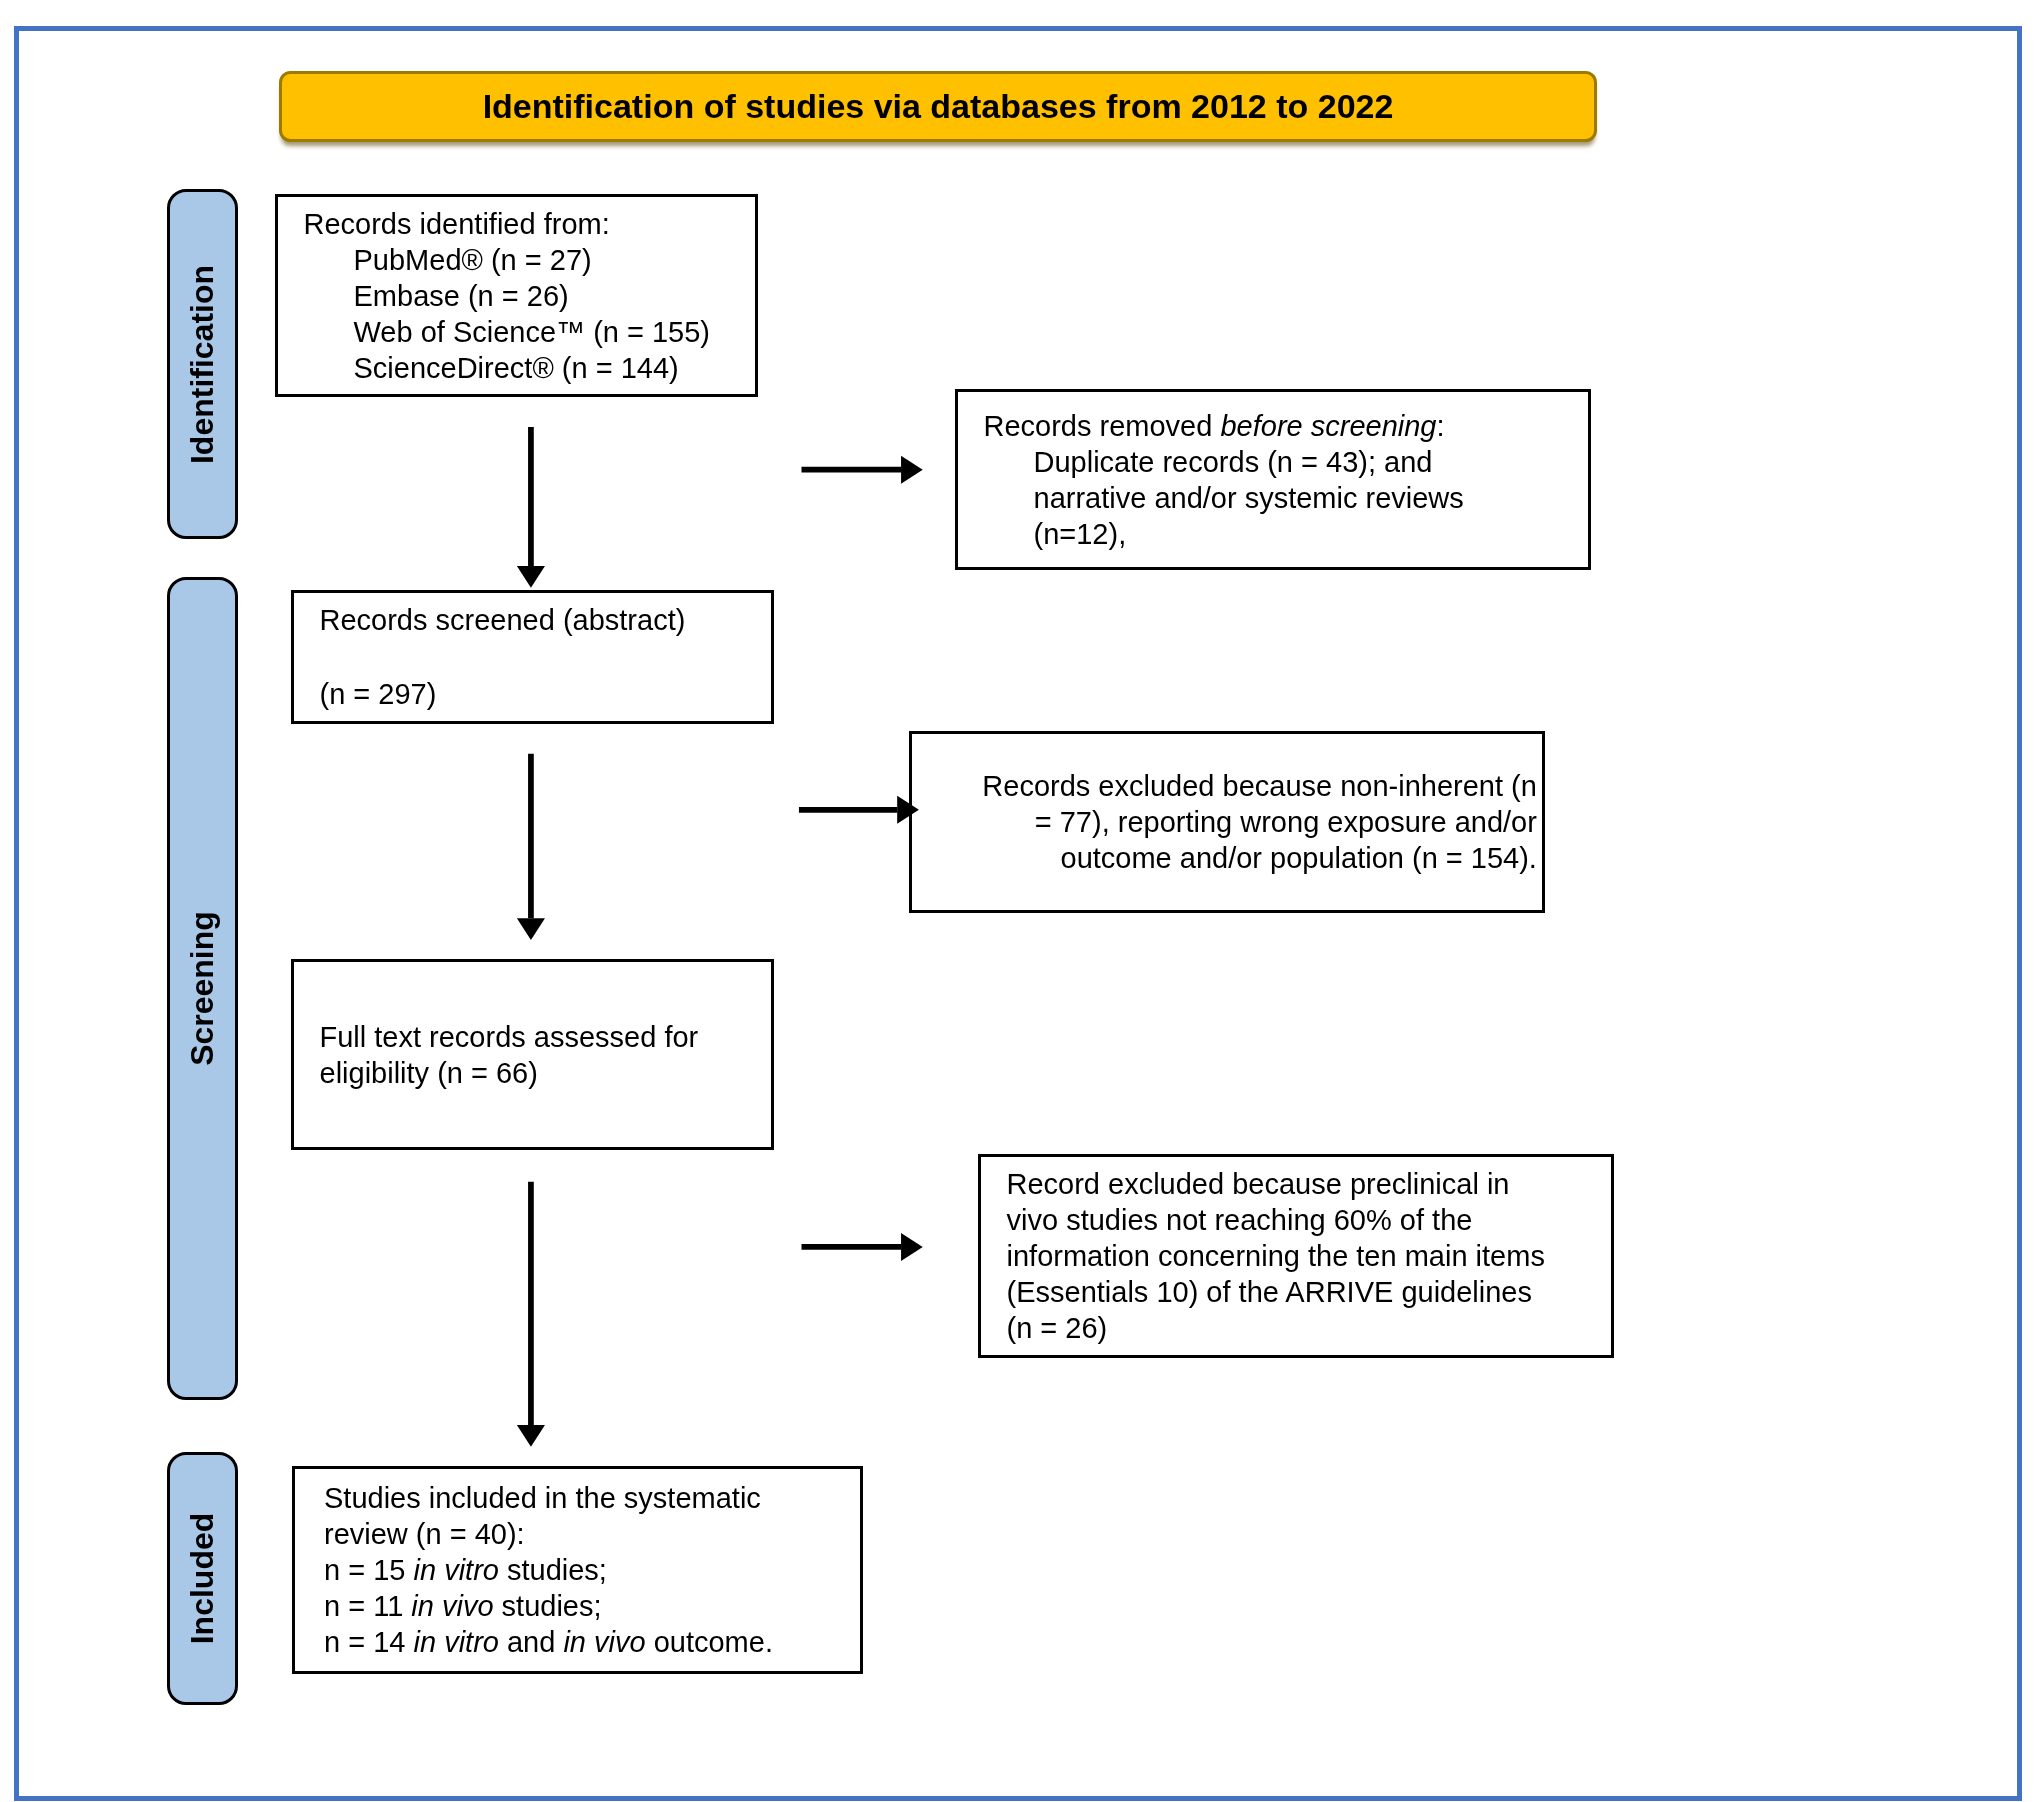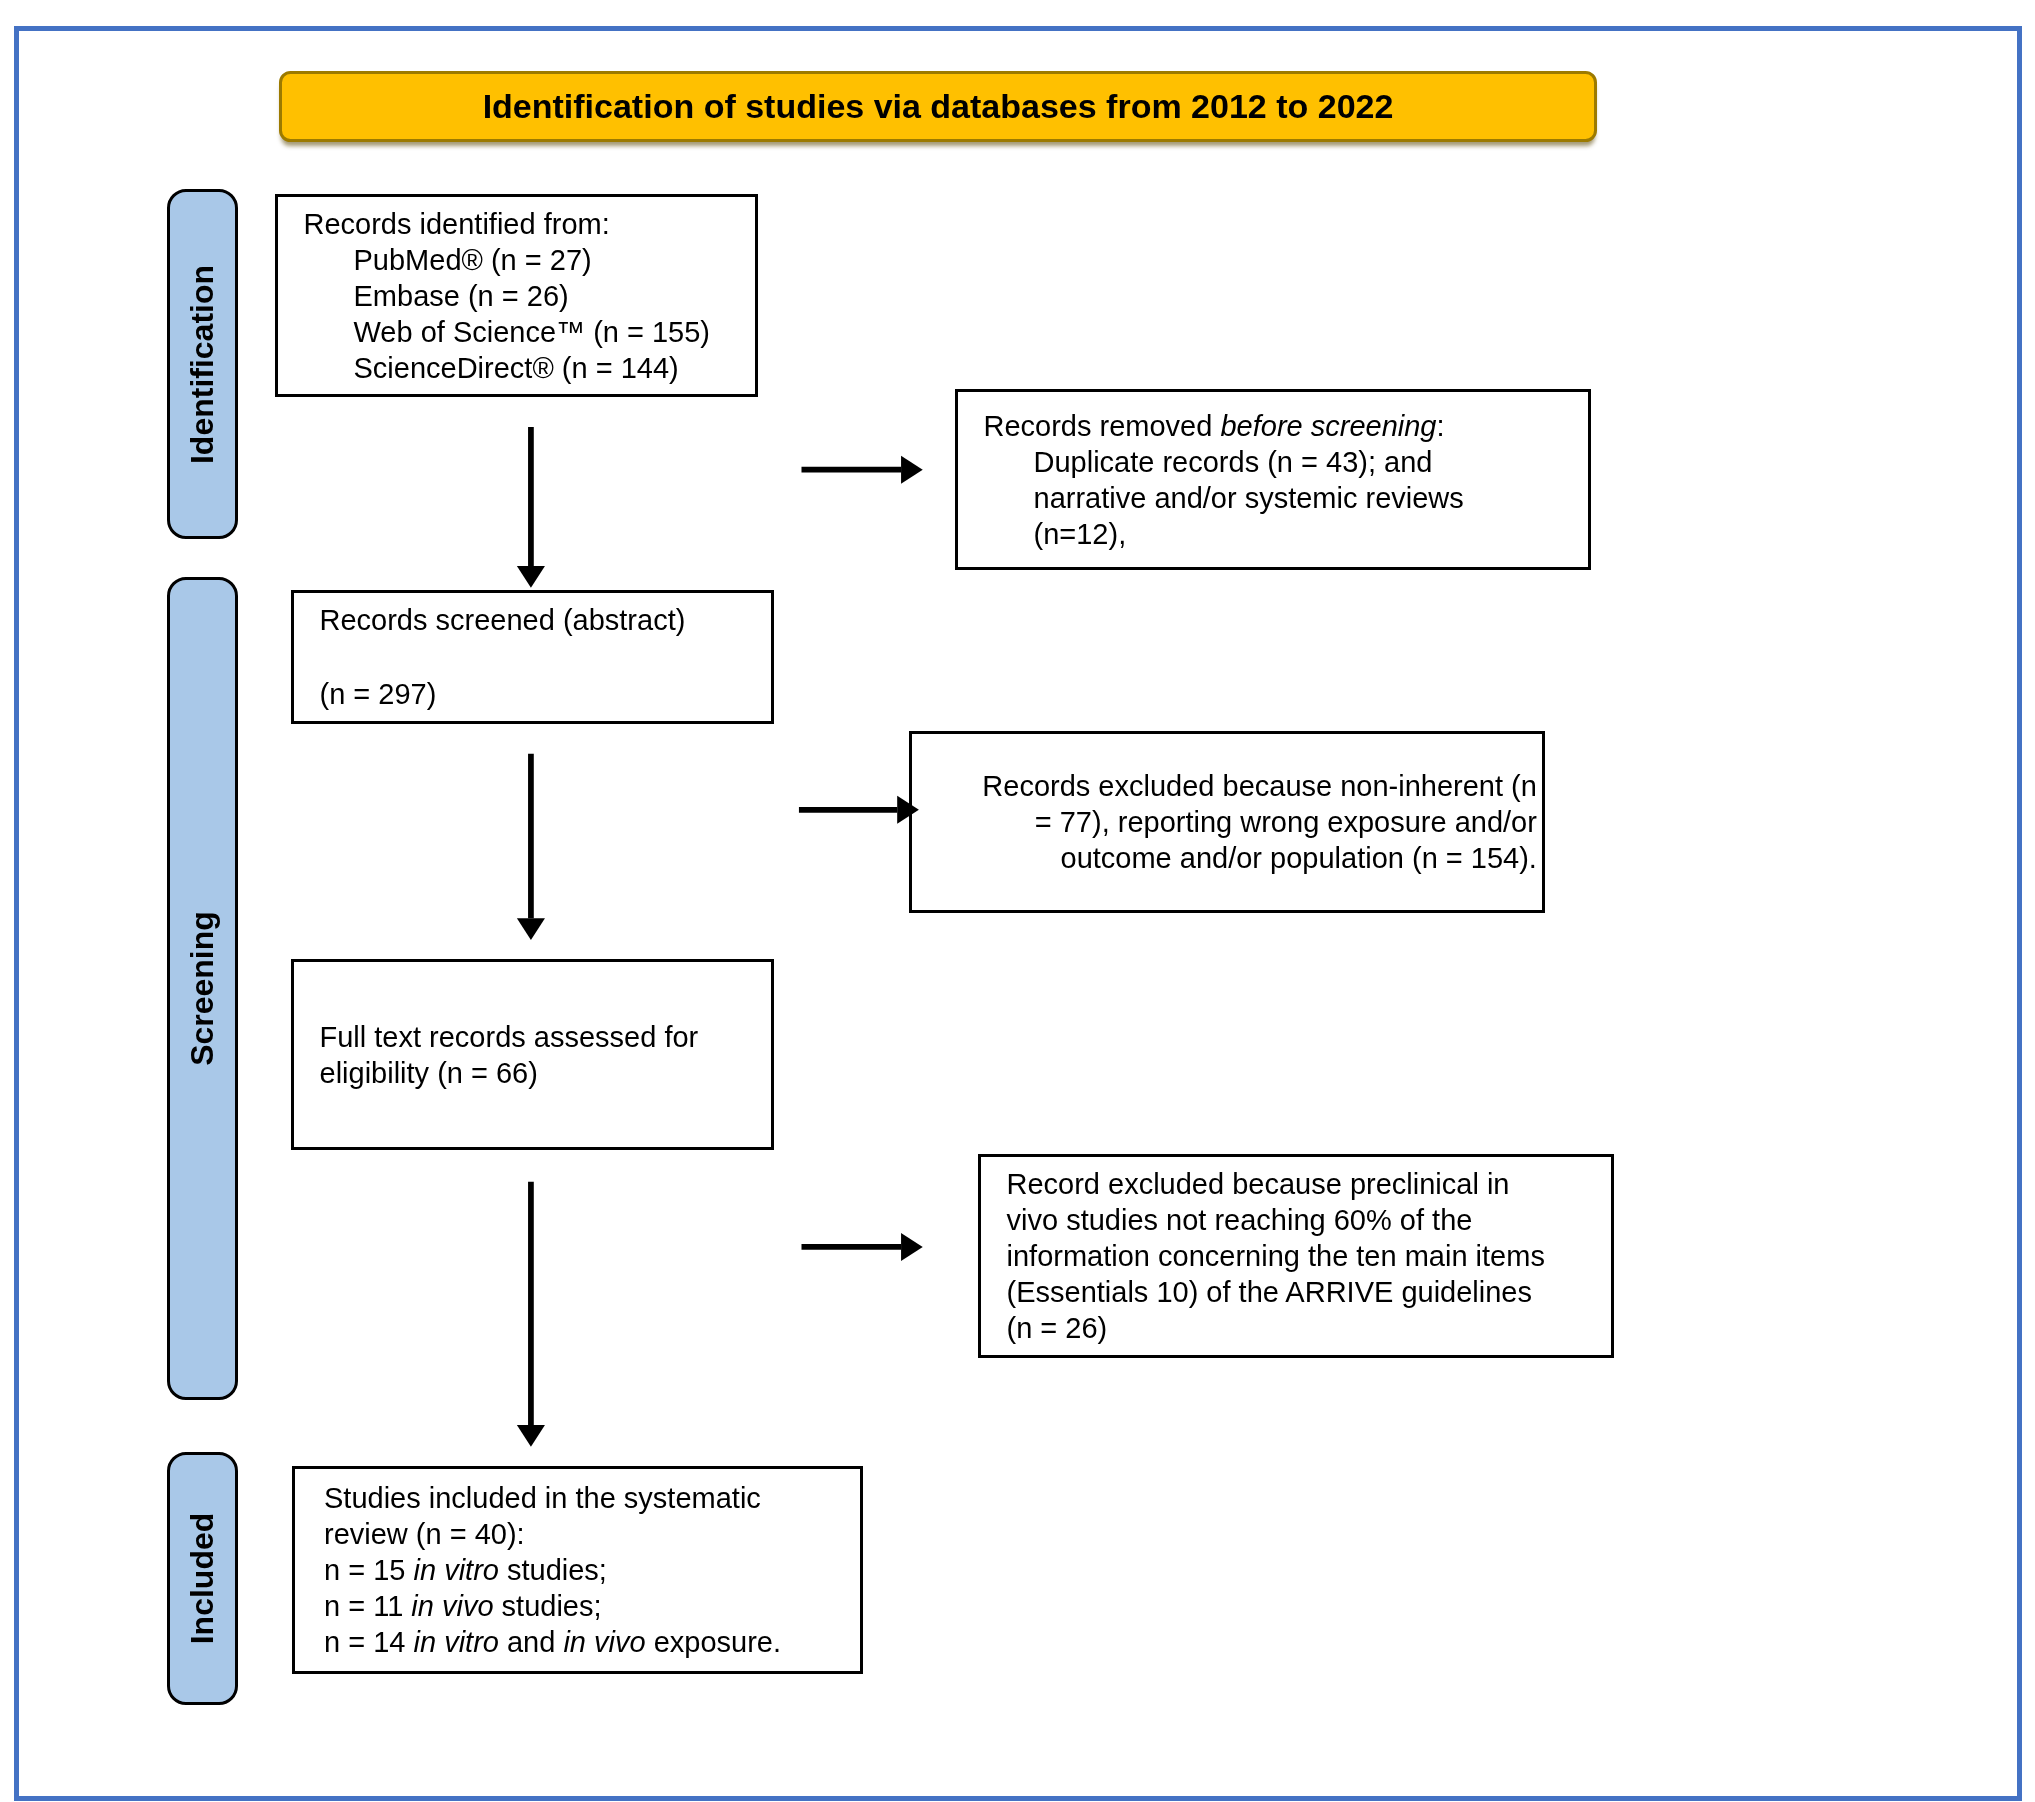--- a/index.html
+++ b/index.html
@@ -108,21 +108,21 @@
       <div class="tline"><span>vivo studies not reaching 60% of the</span></div>
       <div class="tline"><span>information concerning the ten main items</span></div>
       <div class="tline"><span>(Essentials 10) of the ARRIVE guidelines</span></div>
       <div class="tline"><span>(n = 26)</span></div>
     </div>
   <div class="fbox b-included">
       <div class="tline"><span>Studies included in the systematic</span></div>
       <div class="tline"><span>review (n = 40):</span></div>
       <div class="tline"><span>n = 15 </span><span class="it">in vitro</span><span> studies;</span></div>
       <div class="tline"><span>n = 11 </span><span class="it">in vivo</span><span> studies;</span></div>
-      <div class="tline"><span>n = 14 </span><span class="it">in vitro</span><span> and </span><span class="it">in vivo</span><span> exposure.</span></div>
+      <div class="tline"><span>n = 14 </span><span class="it">in vitro</span><span> and </span><span class="it">in vivo</span><span> outcome.</span></div>
     </div>
 
   <svg class="arrows" viewBox="0 0 3189 2825" xmlns="http://www.w3.org/2000/svg">
     <g>
       <line x1="832" y1="650" x2="832" y2="868" stroke="currentColor" stroke-width="9"></line>
       <polygon points="810,868 854,868 832,902" fill="currentColor"></polygon>
     </g>
     <g>
       <line x1="832" y1="1162" x2="832" y2="1420" stroke="currentColor" stroke-width="9"></line>
       <polygon points="810,1420 854,1420 832,1454" fill="currentColor"></polygon>

